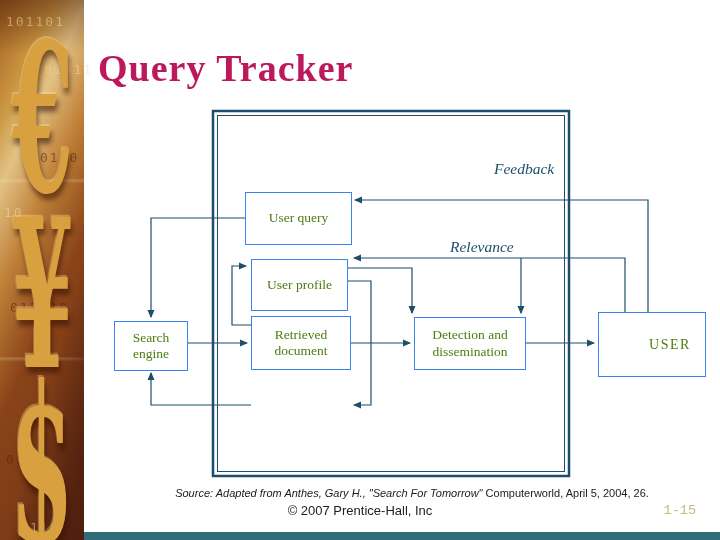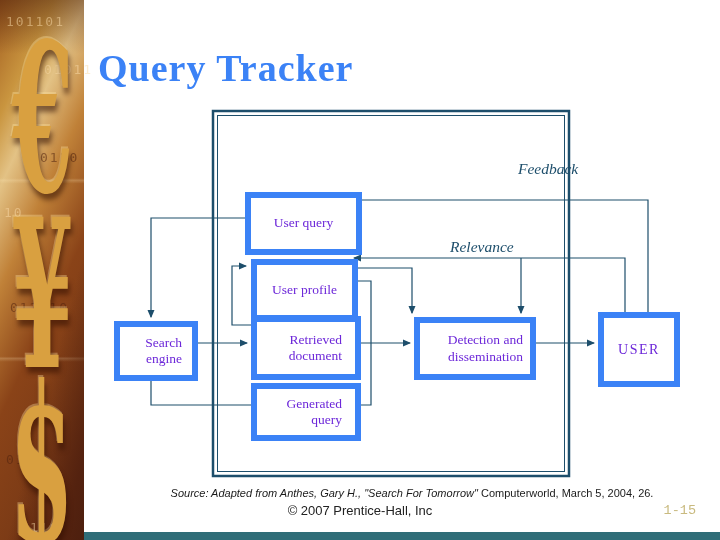--- a/index.html
+++ b/index.html
@@ -27,33 +27,33 @@
   #yen{top:248px;}
   #dollar{top:418px;font-size:100px;}
   .bin{
     position:absolute;font-family:"DejaVu Sans Mono",monospace;font-size:13px;
     letter-spacing:2px;color:rgba(250,220,170,.5);
   }
   .bin.dark{color:rgba(80,35,15,.55);}
   
   #title{
     position:absolute;left:98px;top:46px;
-    font-size:38px;font-weight:bold;letter-spacing:1px;color:#3b82f6;
+    font-size:38px;font-weight:bold;letter-spacing:1px;color:#be185d;
   }
   
   #diagram-svg{position:absolute;left:0;top:0;width:720px;height:540px;}
   .dbox{
-    position:absolute;background:#fff;border:6px solid #3b82f6;
-    display:flex;align-items:center;justify-content:center;text-align:right;
-    color:#6d28d9;font-size:13.5px;line-height:1.22;
+    position:absolute;background:#fff;border:1px solid #3b82f6;
+    display:flex;align-items:center;justify-content:center;text-align:center;
+    color:#4d7c0f;font-size:13.5px;line-height:1.22;
   }
   .flow-label{
     position:absolute;color:#1d4e6b;font-style:italic;font-size:15.5px;
   }
-  #user-box{letter-spacing:1.5px;font-size:14px;}
+  #user-box{letter-spacing:1.5px;font-size:14px;padding-left:36px;}
   
   #source-line{
     position:absolute;left:56px;top:487px;width:664px;text-align:center;
     font-family:"Liberation Sans",sans-serif;font-size:11px;color:#1a1a1a;
   }
   #source-line .it{font-style:italic;margin-left:48px;}
   #copyright{
     position:absolute;left:0;top:503px;width:720px;text-align:center;
     font-family:"Liberation Sans",sans-serif;font-size:13px;color:#222;
   }
@@ -105,45 +105,42 @@
       <path d="M346,281 H371 V405 H354" marker-end="url(#arr)"></path>
       <path d="M251,325 H232 V266 H246" marker-end="url(#arr)"></path>
       <path d="M245,218 H151 V317" marker-end="url(#arr)"></path>
       <path d="M251,405 H151 V373" marker-end="url(#arr)"></path>
       <path d="M186,343 H247" marker-end="url(#arr)"></path>
       <path d="M349,343 H410" marker-end="url(#arr)"></path>
       <path d="M524,343 H594" marker-end="url(#arr)"></path>
     </g>
   </svg>
 
-  <div class="flow-label" style="left:518px;top:160px">Feedback</div>
+  <div class="flow-label" style="left:494px;top:160px">Feedback</div>
   <div class="flow-label" style="left:450px;top:238px">Relevance</div>
 
   <div class="dbox" style="left:245px;top:192px;width:105px;height:51px">
     <span>User query</span>
   </div>
   <div class="dbox" style="left:251px;top:259px;width:95px;height:50px">
     <span>User profile</span>
   </div>
   <div class="dbox" style="left:251px;top:316px;width:98px;height:52px">
     <span style="width:72px">Retrieved document</span>
-  </div>
-  <div class="dbox" style="left:251px;top:383px;width:98px;height:46px">
-    <span style="width:72px">Generated query</span>
   </div>
   <div class="dbox" style="left:114px;top:321px;width:72px;height:48px">
     <span style="width:52px">Search engine</span>
   </div>
   <div class="dbox" style="left:414px;top:317px;width:110px;height:51px">
     <span style="width:96px">Detection and dissemination</span>
   </div>
   <div class="dbox" id="user-box" style="left:598px;top:312px;width:70px;height:63px">
     <span>USER</span>
   </div>
 
   <div id="source-line">
-    <span class="it">Source: Adapted from Anthes, Gary H., "Search For Tomorrow"</span><span> Computerworld, March 5, 2004, 26.</span>
+    <span class="it">Source: Adapted from Anthes, Gary H., "Search For Tomorrow"</span><span> Computerworld, April 5, 2004, 26.</span>
   </div>
   <div id="copyright">© 2007 Prentice-Hall, Inc</div>
   <div id="page-number">1-15</div>
   <div id="bottom-bar"></div>
 
 </div>
 
 </body></html>

